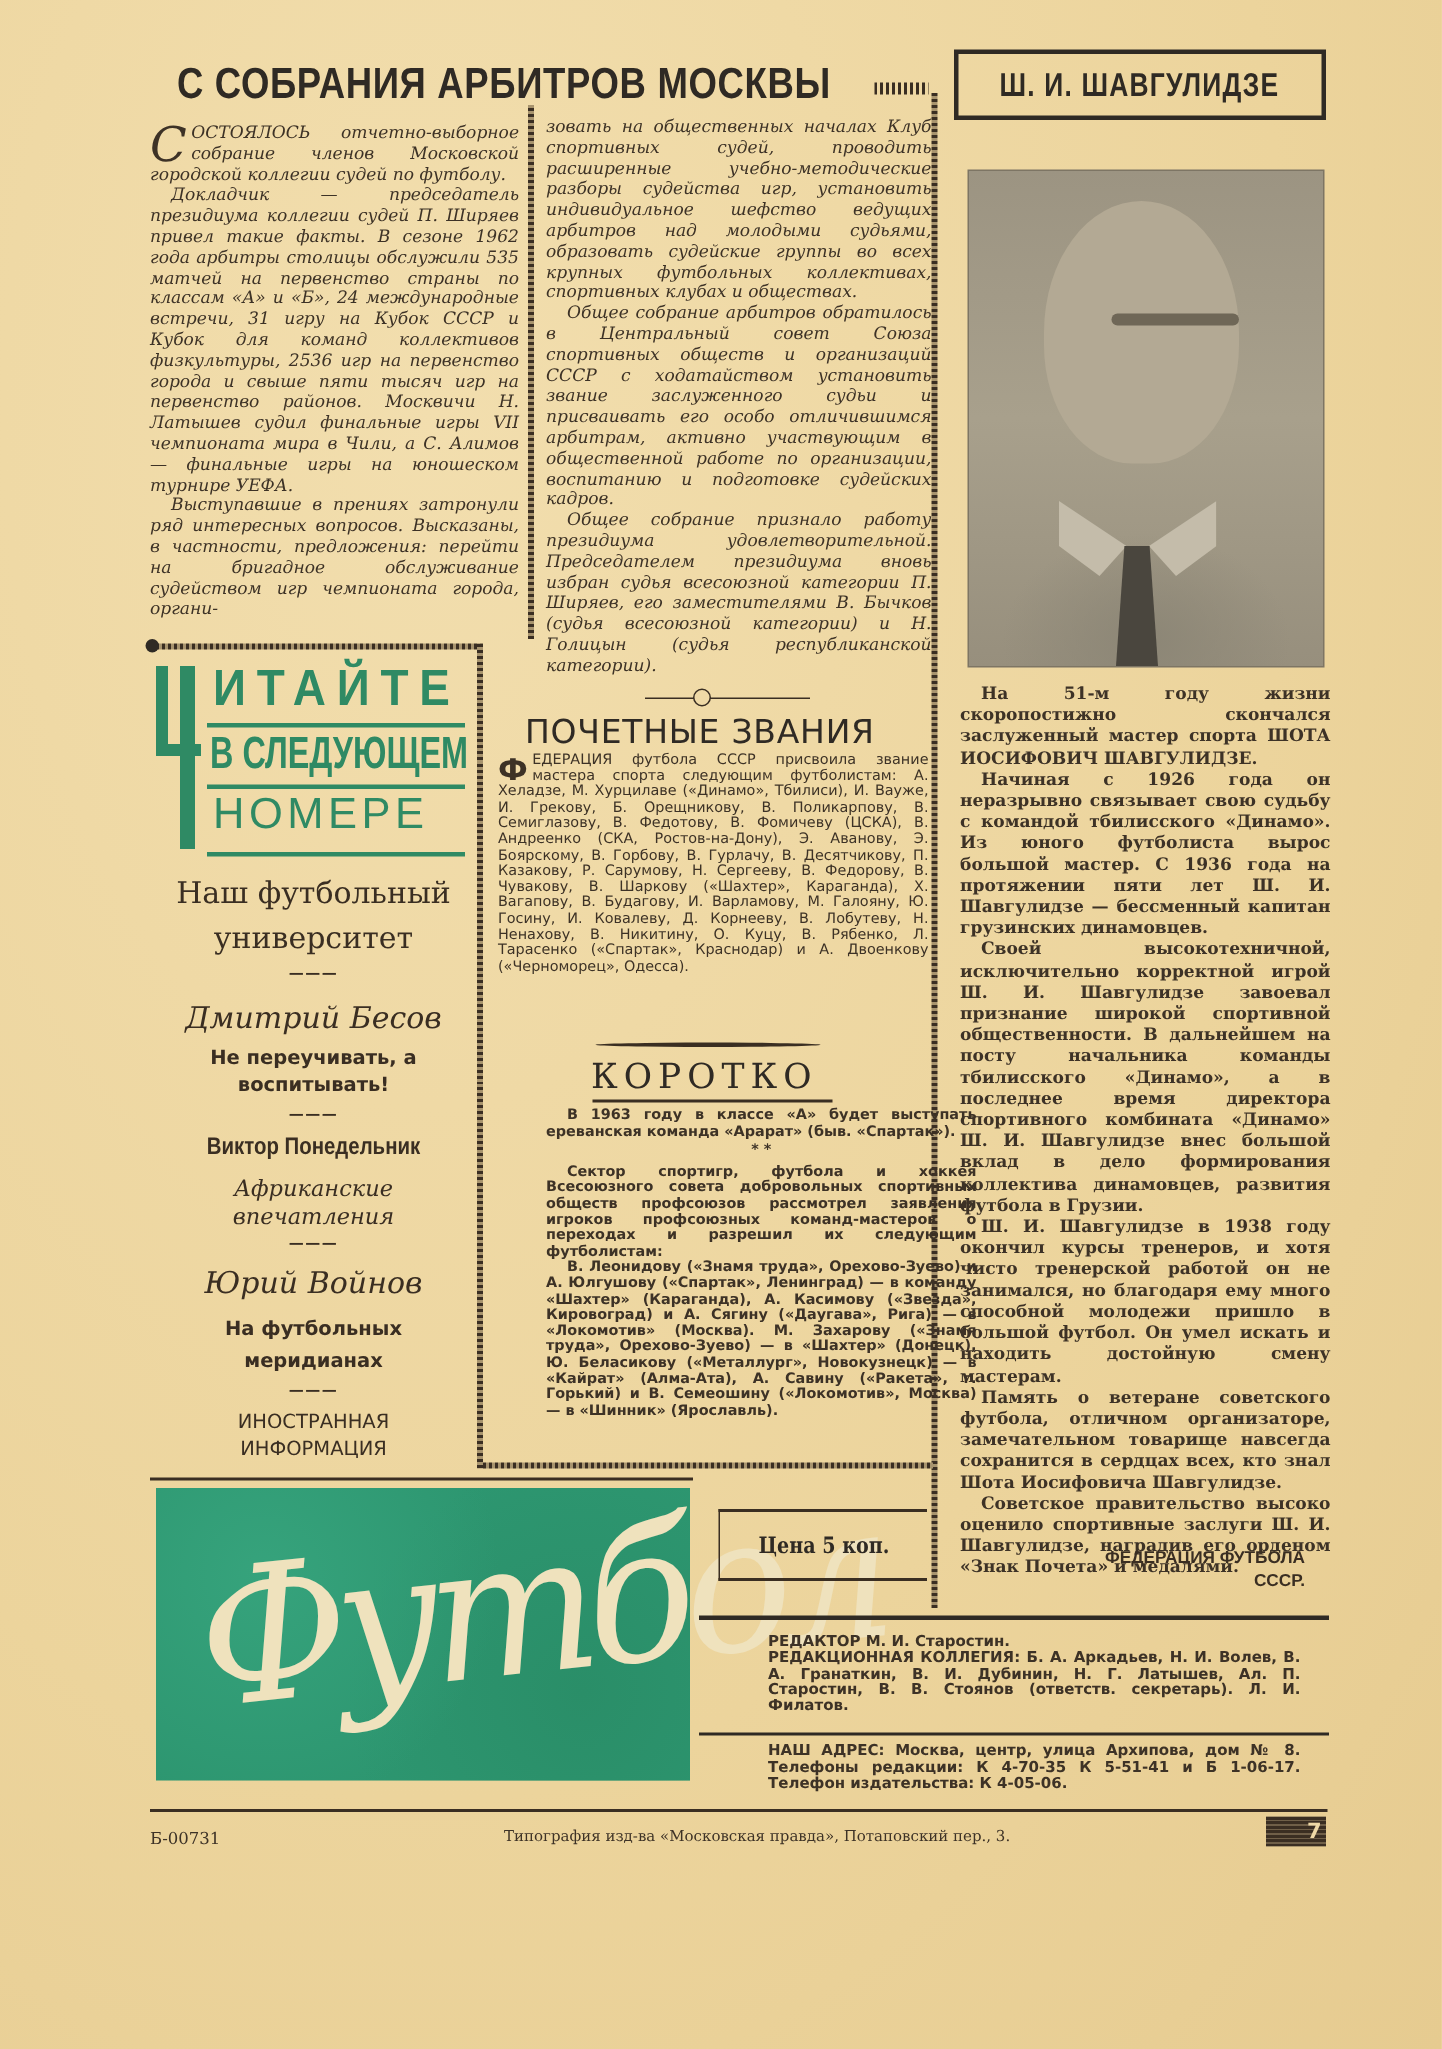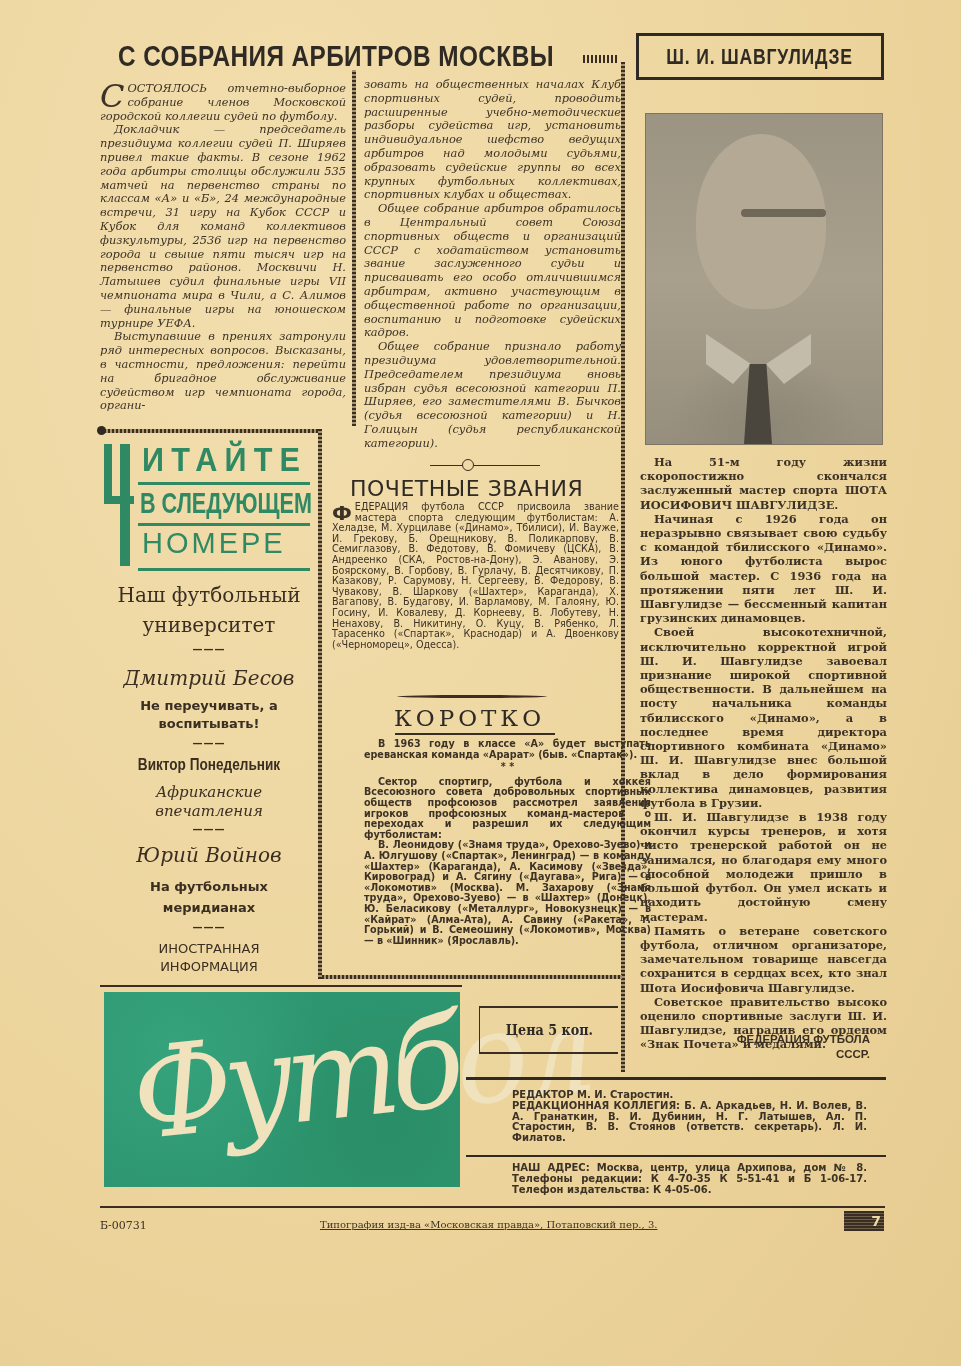--- a/index.html
+++ b/index.html
@@ -75,21 +75,21 @@
   #price-box { left:479px; top:1006px; width:138px; height:44px; border-top:2px solid #3a2e22; border-bottom:2px solid #3a2e22; border-left:1px solid #3a2e22;
     display:flex; align-items:center; justify-content:center; }
   #price { font-family:"DejaVu Serif", serif; font-weight:bold; font-size:15px; color:#2f2a24; transform:scaleX(0.85); white-space:nowrap; }
 
   .colE { font-family:"DejaVu Sans", sans-serif; font-weight:bold; font-size:10px; line-height:10.8px; color:#3d3226; text-align:justify; }
   #editorial { left:512px; top:1090px; width:355px; }
   #address { left:512px; top:1163px; width:355px; }
 
   #imprint-line { left:100px; top:1206px; width:785px; height:2px; background:#3a2e22; }
   #bcode { left:100px; top:1219px; font-family:"DejaVu Serif", serif; font-size:11px; color:#3d3226; }
-  #printer { left:320px; top:1219px; font-family:"DejaVu Serif", serif; font-size:10px; color:#3d3226;text-decoration:underline; }
+  #printer { left:336px; top:1219px; font-family:"DejaVu Serif", serif; font-size:10px; color:#3d3226; }
   #pagenum { left:844px; top:1211px; width:40px; height:20px; background:repeating-linear-gradient(0deg,#3a2e22 0 2px,#6f5f48 2px 3px); color:#efd9a6; font-family:"DejaVu Sans", sans-serif; font-weight:bold; font-size:14px; display:flex; align-items:center; justify-content:flex-end; padding-right:3px; box-sizing:border-box; }
 </style>
 </head>
 <body>
 
 <div class="abs" id="headline">С СОБРАНИЯ АРБИТРОВ МОСКВЫ</div>
 <div class="abs" id="headline-wave"></div>
 
 <div class="abs colA it" id="arb-left">
   <p class="para noind"><span class="dropcap">С</span><span>ОСТОЯЛОСЬ отчетно-выборное собрание членов Московской городской коллегии судей по футболу.</span></p>

